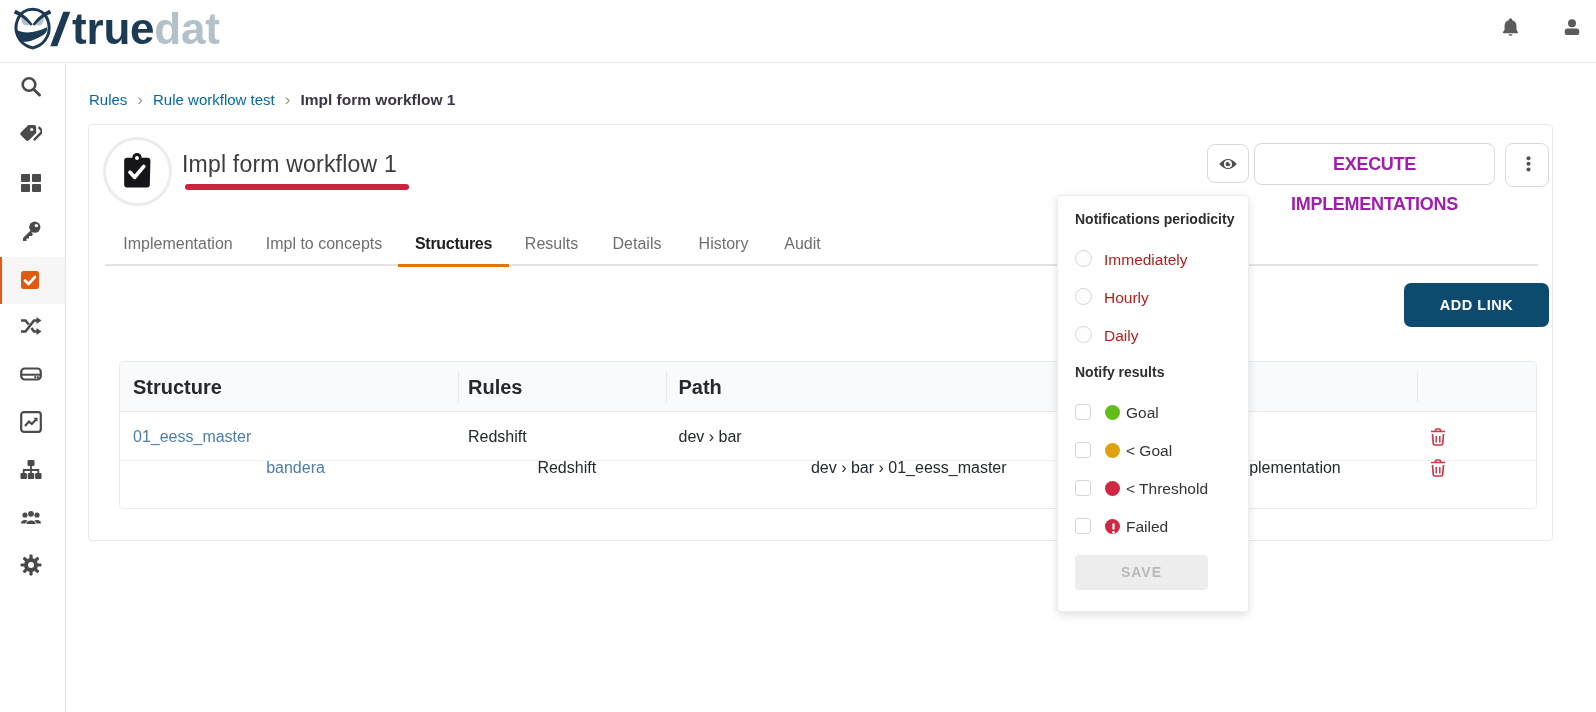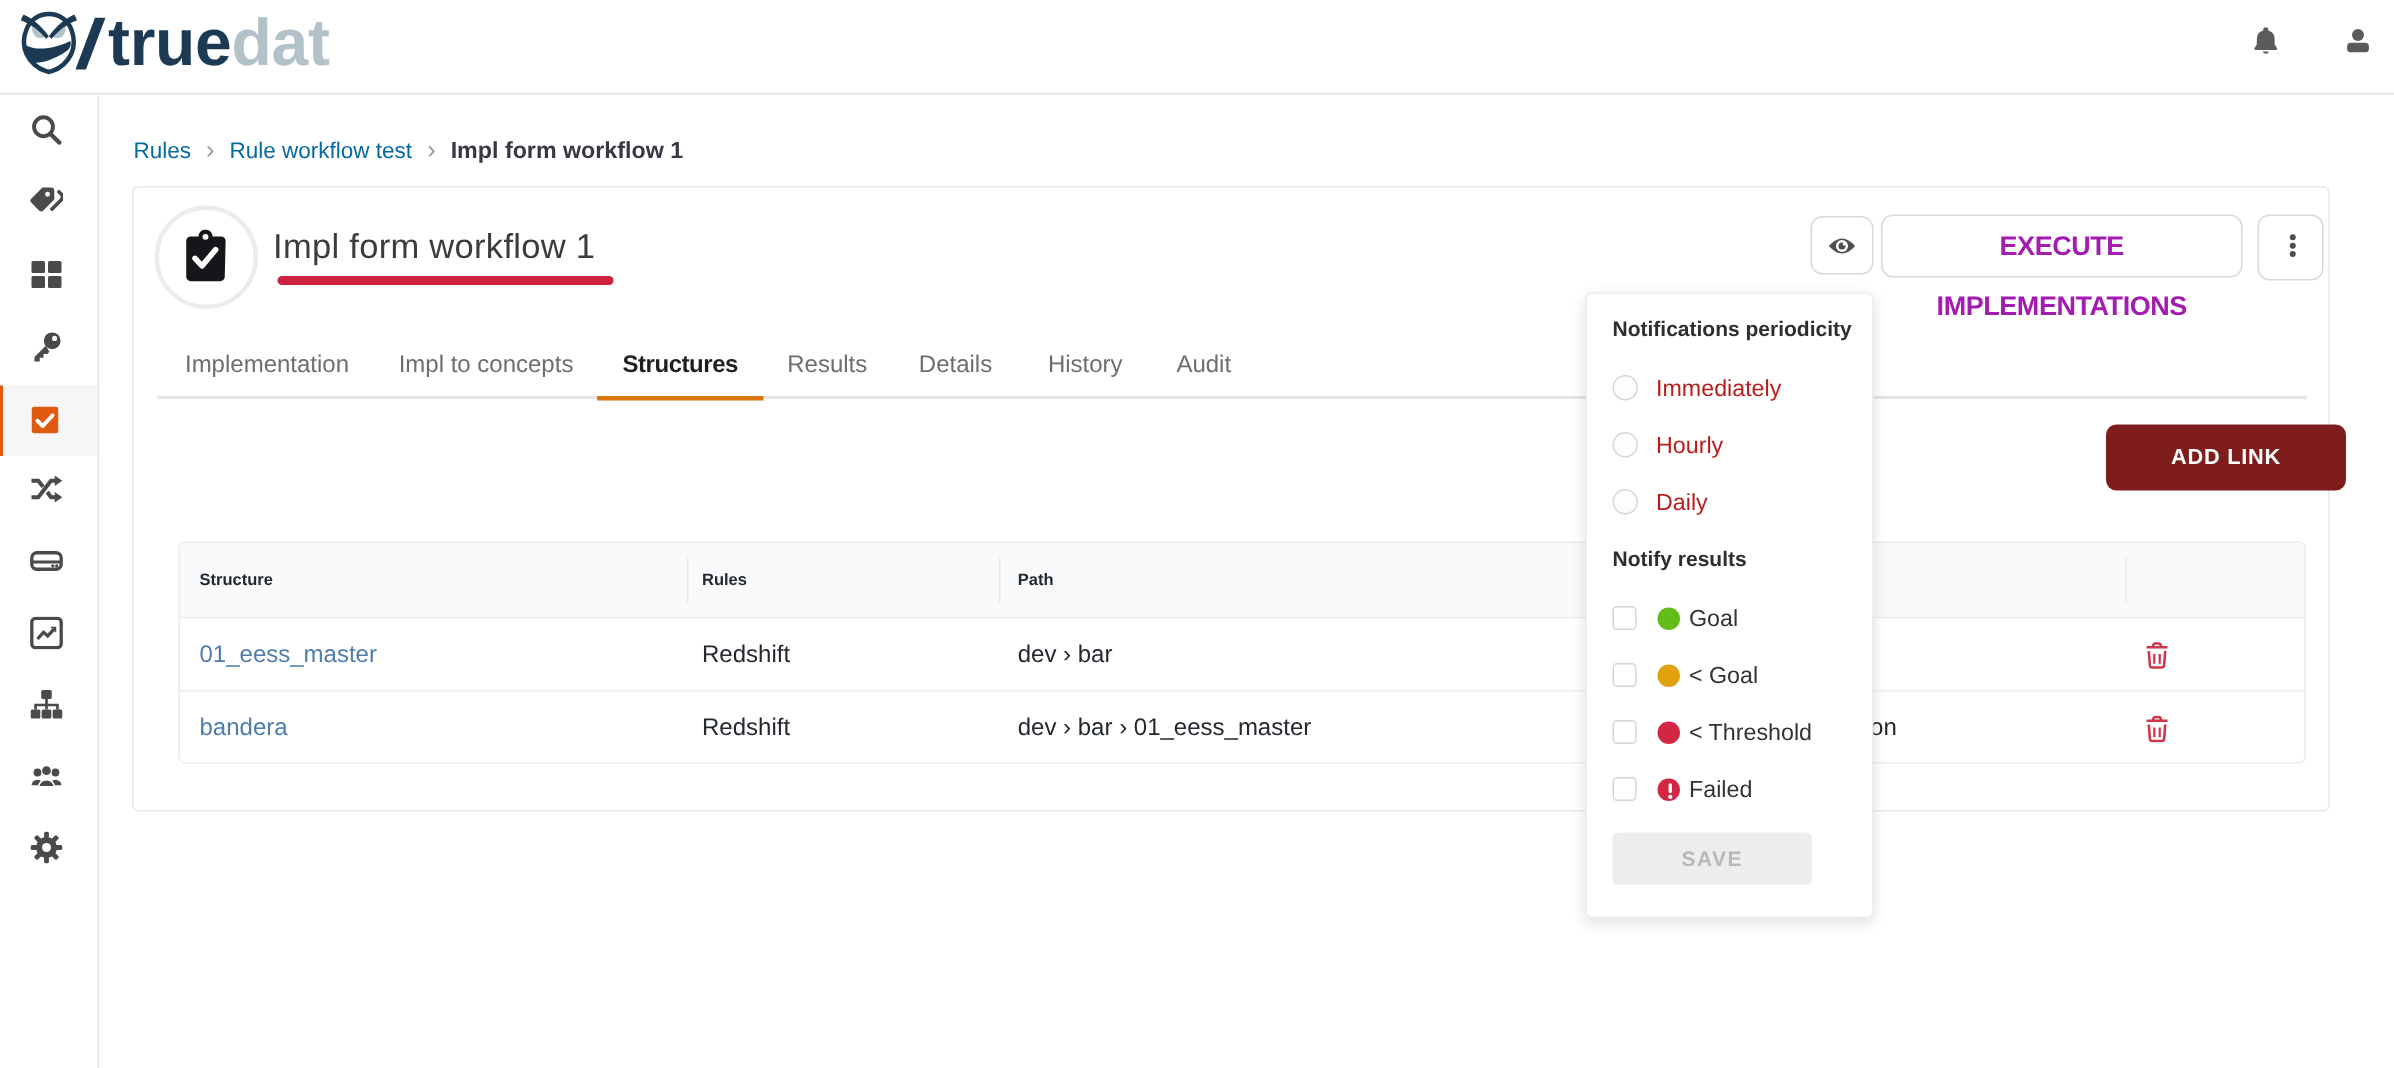--- a/index.html
+++ b/index.html
@@ -30,31 +30,31 @@
   #btn-exec { left:1165px; top:18px; width:241px; height:42px; color:#a21caf; font-size:18px; font-weight:bold; letter-spacing:-0.3px; text-align:center; line-height:40px; }
   #btn-dots { left:1416px; top:18px; width:44px; height:44px; }
 
   
   #tabline { position:absolute; left:16px; top:139px; width:1433px; height:2px; background:#e4e4e4; }
   #tabunderline { position:absolute; left:309px; top:139px; width:111px; height:3px; background:#dd760f; }
   .tab { position:absolute; top:111px; height:16px; line-height:16px; font-size:16px; color:#6e6e6e; transform:translateX(-50%); white-space:nowrap; }
   .tab.active { color:#1f1f1f; font-weight:bold; letter-spacing:-0.3px; }
 
   
-  #addlink { position:absolute; left:1315px; top:158px; width:160px; height:44px; border-radius:7px; background:#7f1d1d; color:#fff; font-weight:bold; font-size:14.5px; letter-spacing:0.5px; text-align:center; line-height:44px; }
+  #addlink { position:absolute; left:1315px; top:158px; width:145px; height:44px; border-radius:7px; background:#0c4a6e; color:#fff; font-weight:bold; font-size:14.5px; letter-spacing:0.5px; text-align:center; line-height:44px; }
 
   
   #tbl { position:absolute; left:30px; top:236px; width:1418px; height:148px; border:1px solid #ececec; border-radius:4px; }
   #tbl .thead { position:absolute; left:0; top:0; width:100%; height:50px; background:#f9fafb; border-bottom:1px solid #e9e9e9; border-radius:4px 4px 0 0; }
-  #tbl .th { position:absolute; top:0; height:50px; line-height:50px; font-weight:bold; font-size:11px; color:#24292f; padding-left:16px; }
+  #tbl .th { position:absolute; top:0; height:50px; line-height:50px; font-weight:bold; font-size:20px; color:#24292f; padding-left:16px; }
   #tbl .th::before { content:''; position:absolute; left:0; top:10px; height:30px; width:1px; background:#e7e7e7; }
   #tbl .th.c1::before { display:none; }
   #tbl .row { position:absolute; left:0; width:100%; height:49px; }
   #tbl .row1 { top:50px; border-bottom:1px solid #f0f0f0; }
-  #tbl .row2 { top:99px; }
+  #tbl .row2 { top:81px;text-align:center; }
   .cell { position:absolute; top:0; height:49px; line-height:49px; font-size:16px; color:#24292f; padding-left:16px; white-space:nowrap; }
   #tbl .cell.c1, #tbl .th.c1 { padding-left:13px; }
   #tbl .cell.c2, #tbl .th.c2 { padding-left:10px; }
   #tbl .cell.c3, #tbl .th.c3 { padding-left:13px; }
   .lnk { color:#4e7cac; }
   .c1 { left:0; width:338px; }
   .c2 { left:338px; width:207.5px; }
   .c3 { left:545.5px; width:473.5px; }
   .c4 { left:1020px; width:277px; }
   .c5 { left:1297px; width:119px; }

